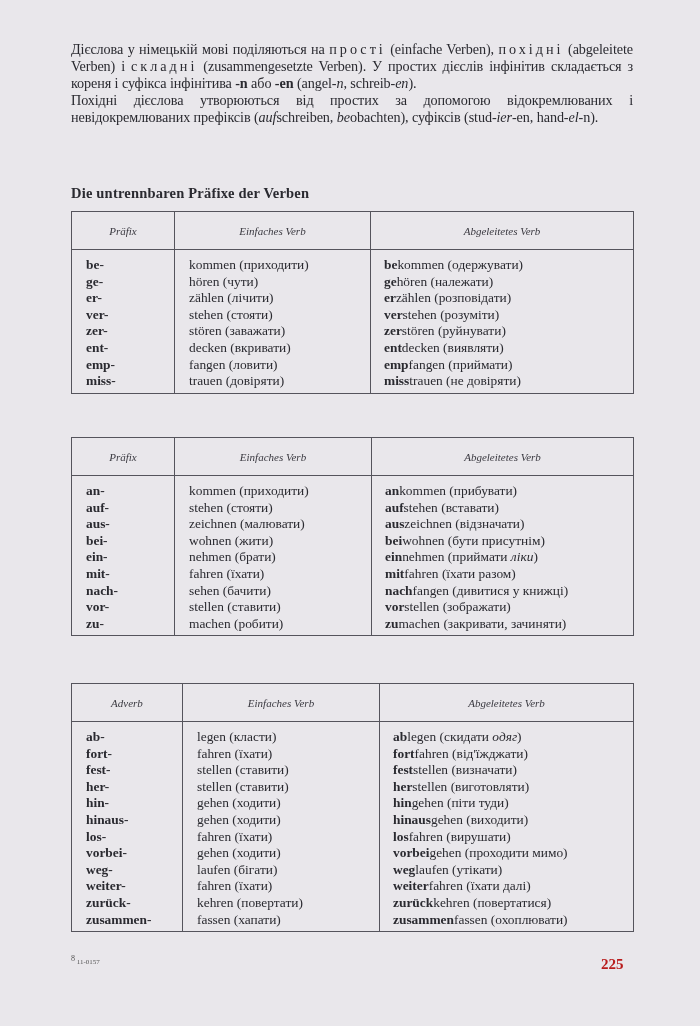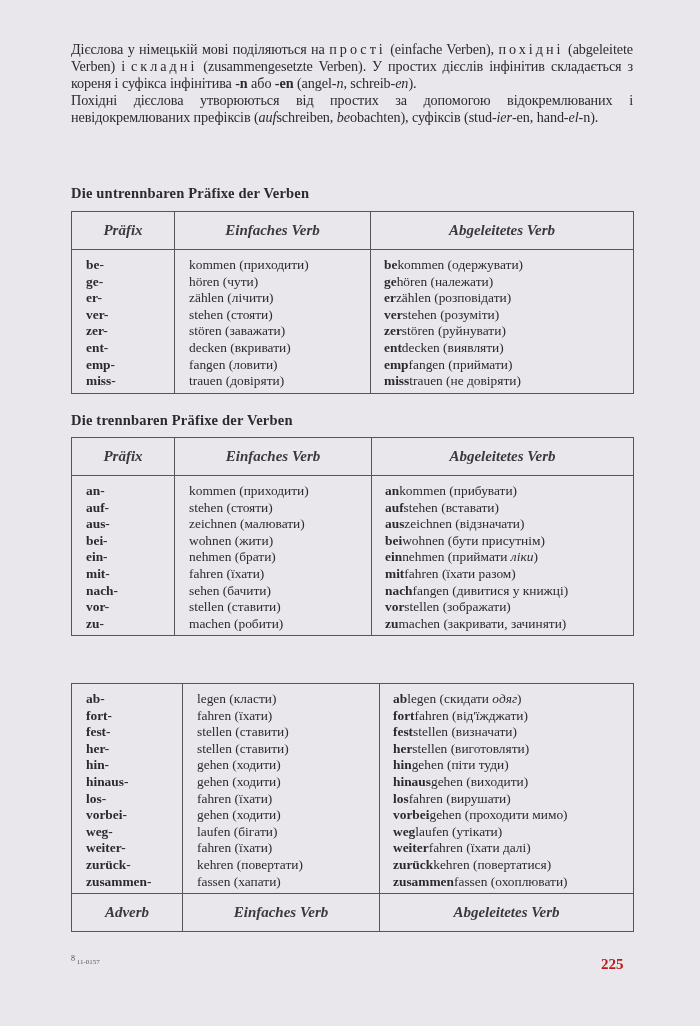--- a/index.html
+++ b/index.html
@@ -26,21 +26,21 @@
   }
   table.verbs {
     position: absolute; left: 68px; width: 562px;
     border-collapse: collapse; font-size: 13.4px;
     table-layout: fixed;
   }
   table.verbs th, table.verbs td {
     border: 1.5px solid #55545c; padding: 0;
   }
   table.verbs th {
-    font-weight: bold; font-style: italic; font-size: 15px;
+    font-weight: normal; font-style: italic; font-size: 11px;
     height: 37px; text-align: center; vertical-align: middle;
     color: #3a3940;
   }
   table.verbs td { vertical-align: top; padding-top: 7px; padding-bottom: 3px; margin-left: 44px; }
   .row { height: 16.6px; line-height: 16.6px; white-space: nowrap; }
   .col1 .row { font-weight: bold; padding-left: 14px; }
   .col2 .row { padding-left: 14px; }
   .col3 .row { padding-left: 13px; }
   .col3 .pre { font-weight: bold; }
   .footer-sig {
@@ -102,21 +102,20 @@
             <div class="row"><span class="pre">ver</span><span>stehen (розуміти)</span></div>
             <div class="row"><span class="pre">zer</span><span>stören (руйнувати)</span></div>
             <div class="row"><span class="pre">ent</span><span>decken (виявляти)</span></div>
             <div class="row"><span class="pre">emp</span><span>fangen (приймати)</span></div>
             <div class="row"><span class="pre">miss</span><span>trauen (не довіряти)</span></div>
           </td>
     </tr>
   </tbody>
     </table>
 
-  <div class="section-title" style="top:412px;">Die trennbaren Präfixe der Verben</div>
   <table class="verbs" style="top:437px;">
     <colgroup>
         <col style="width:103px">
         <col style="width:197px">
         <col style="width:262px">
       </colgroup>
     <tbody>
         <tr>
       <th>Präfix</th>
       <th>Einfaches Verb</th>
@@ -161,20 +160,25 @@
     </table>
 
   <table class="verbs" style="top:683px;">
     <colgroup>
         <col style="width:111px">
         <col style="width:197px">
         <col style="width:254px">
       </colgroup>
     <tbody>
         <tr>
+      <th>Adverb</th>
+      <th>Einfaches Verb</th>
+      <th>Abgeleitetes Verb</th>
+    </tr>
+    <tr>
       <td class="col1" id="t2c1">
             <div class="row">ab-</div>
             <div class="row">fort-</div>
             <div class="row">fest-</div>
             <div class="row">her-</div>
             <div class="row">hin-</div>
             <div class="row">hinaus-</div>
             <div class="row">los-</div>
             <div class="row">vorbei-</div>
             <div class="row">weg-</div>
@@ -204,24 +208,19 @@
             <div class="row"><span class="pre">hin</span><span>gehen (піти туди)</span></div>
             <div class="row"><span class="pre">hinaus</span><span>gehen (виходити)</span></div>
             <div class="row"><span class="pre">los</span><span>fahren (вирушати)</span></div>
             <div class="row"><span class="pre">vorbei</span><span>gehen (проходити мимо)</span></div>
             <div class="row"><span class="pre">weg</span><span>laufen (утікати)</span></div>
             <div class="row"><span class="pre">weiter</span><span>fahren (їхати далі)</span></div>
             <div class="row"><span class="pre">zurück</span><span>kehren (повертатися)</span></div>
             <div class="row"><span class="pre">zusammen</span><span>fassen (охоплювати)</span></div>
           </td>
     </tr>
-    <tr>
-      <th>Adverb</th>
-      <th>Einfaches Verb</th>
-      <th>Abgeleitetes Verb</th>
-    </tr>
   </tbody>
     </table>
 
   <div class="footer-sig"><sup>8</sup> <span>11-0157</span></div>
   <div class="page-number">225</div>
 
 </div>
 
 </body></html>

